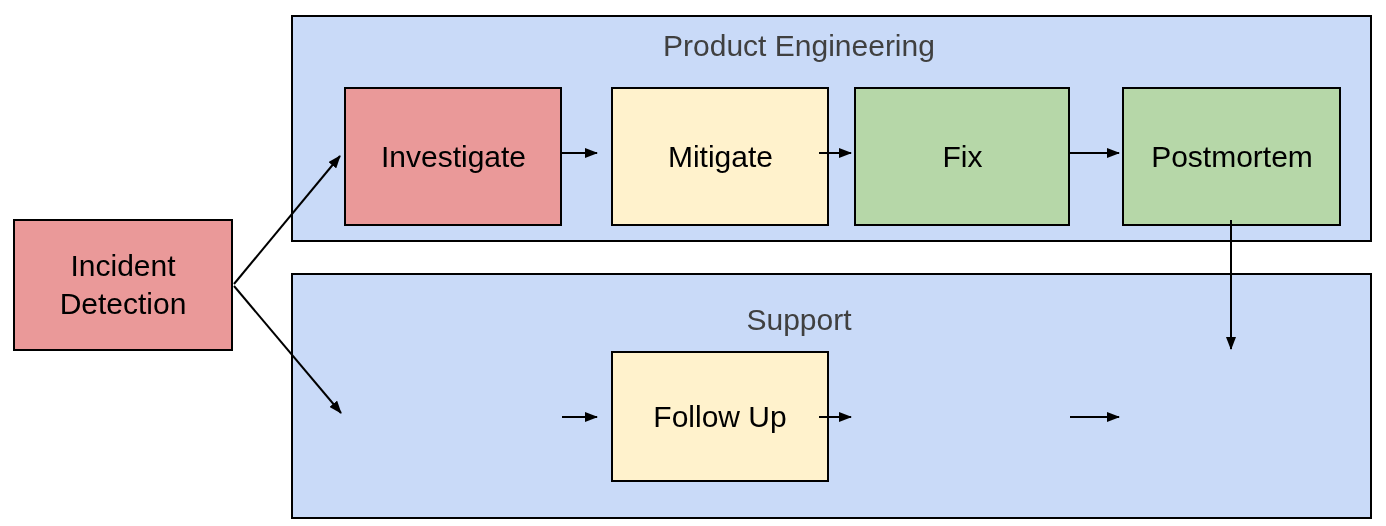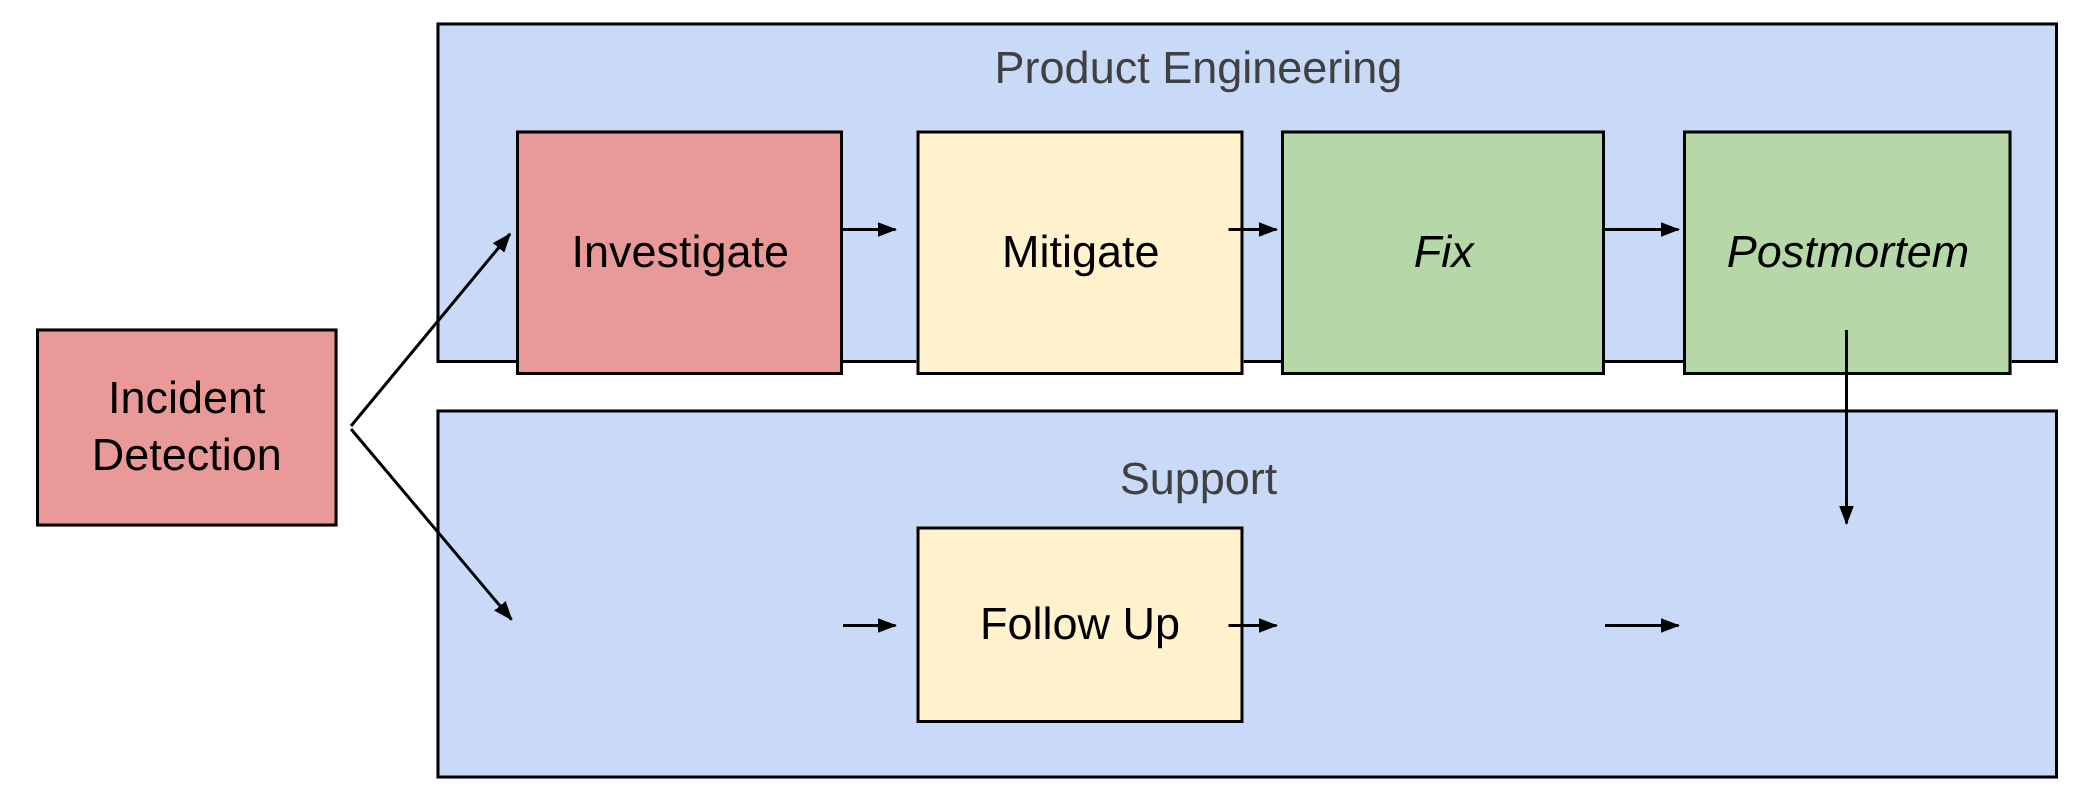--- a/index.html
+++ b/index.html
@@ -43,25 +43,25 @@
     align-items: center;
     justify-content: center;
     text-align: center;
     font-size: 30px;
     line-height: 38px;
     padding: 0 15px;
     color: #000000;
   }
   .fill-red    { background: #ea9999; }
   .fill-yellow { background: #fff2cc; }
-  .fill-green  { background: #b6d7a8; font-style: italic; }
+  .fill-green  { background: #b6d7a8; }
 
-  .node-incident-detection { left: 24px;   top: 219px; width: 201px; height: 132px; }
+  .node-incident-detection { left: 13px;   top: 219px; width: 220px; height: 132px; }
 
-  .row1 { top: 87px;  height: 163px; padding-left: 16px; }
+  .row1 { top: 87px;  height: 139px; padding-left: 16px; }
   .row2 { top: 351px; height: 131px; }
   .col1 { left: 344px;  width: 218px; }
   .col2 { left: 611px;  width: 218px; }
   .col3 { left: 854px;  width: 216px; }
   .col4 { left: 1122px; width: 219px; }
 
   .arrow-layer {
     position: absolute;
     left: 0; top: 0;
     width: 1386px;

